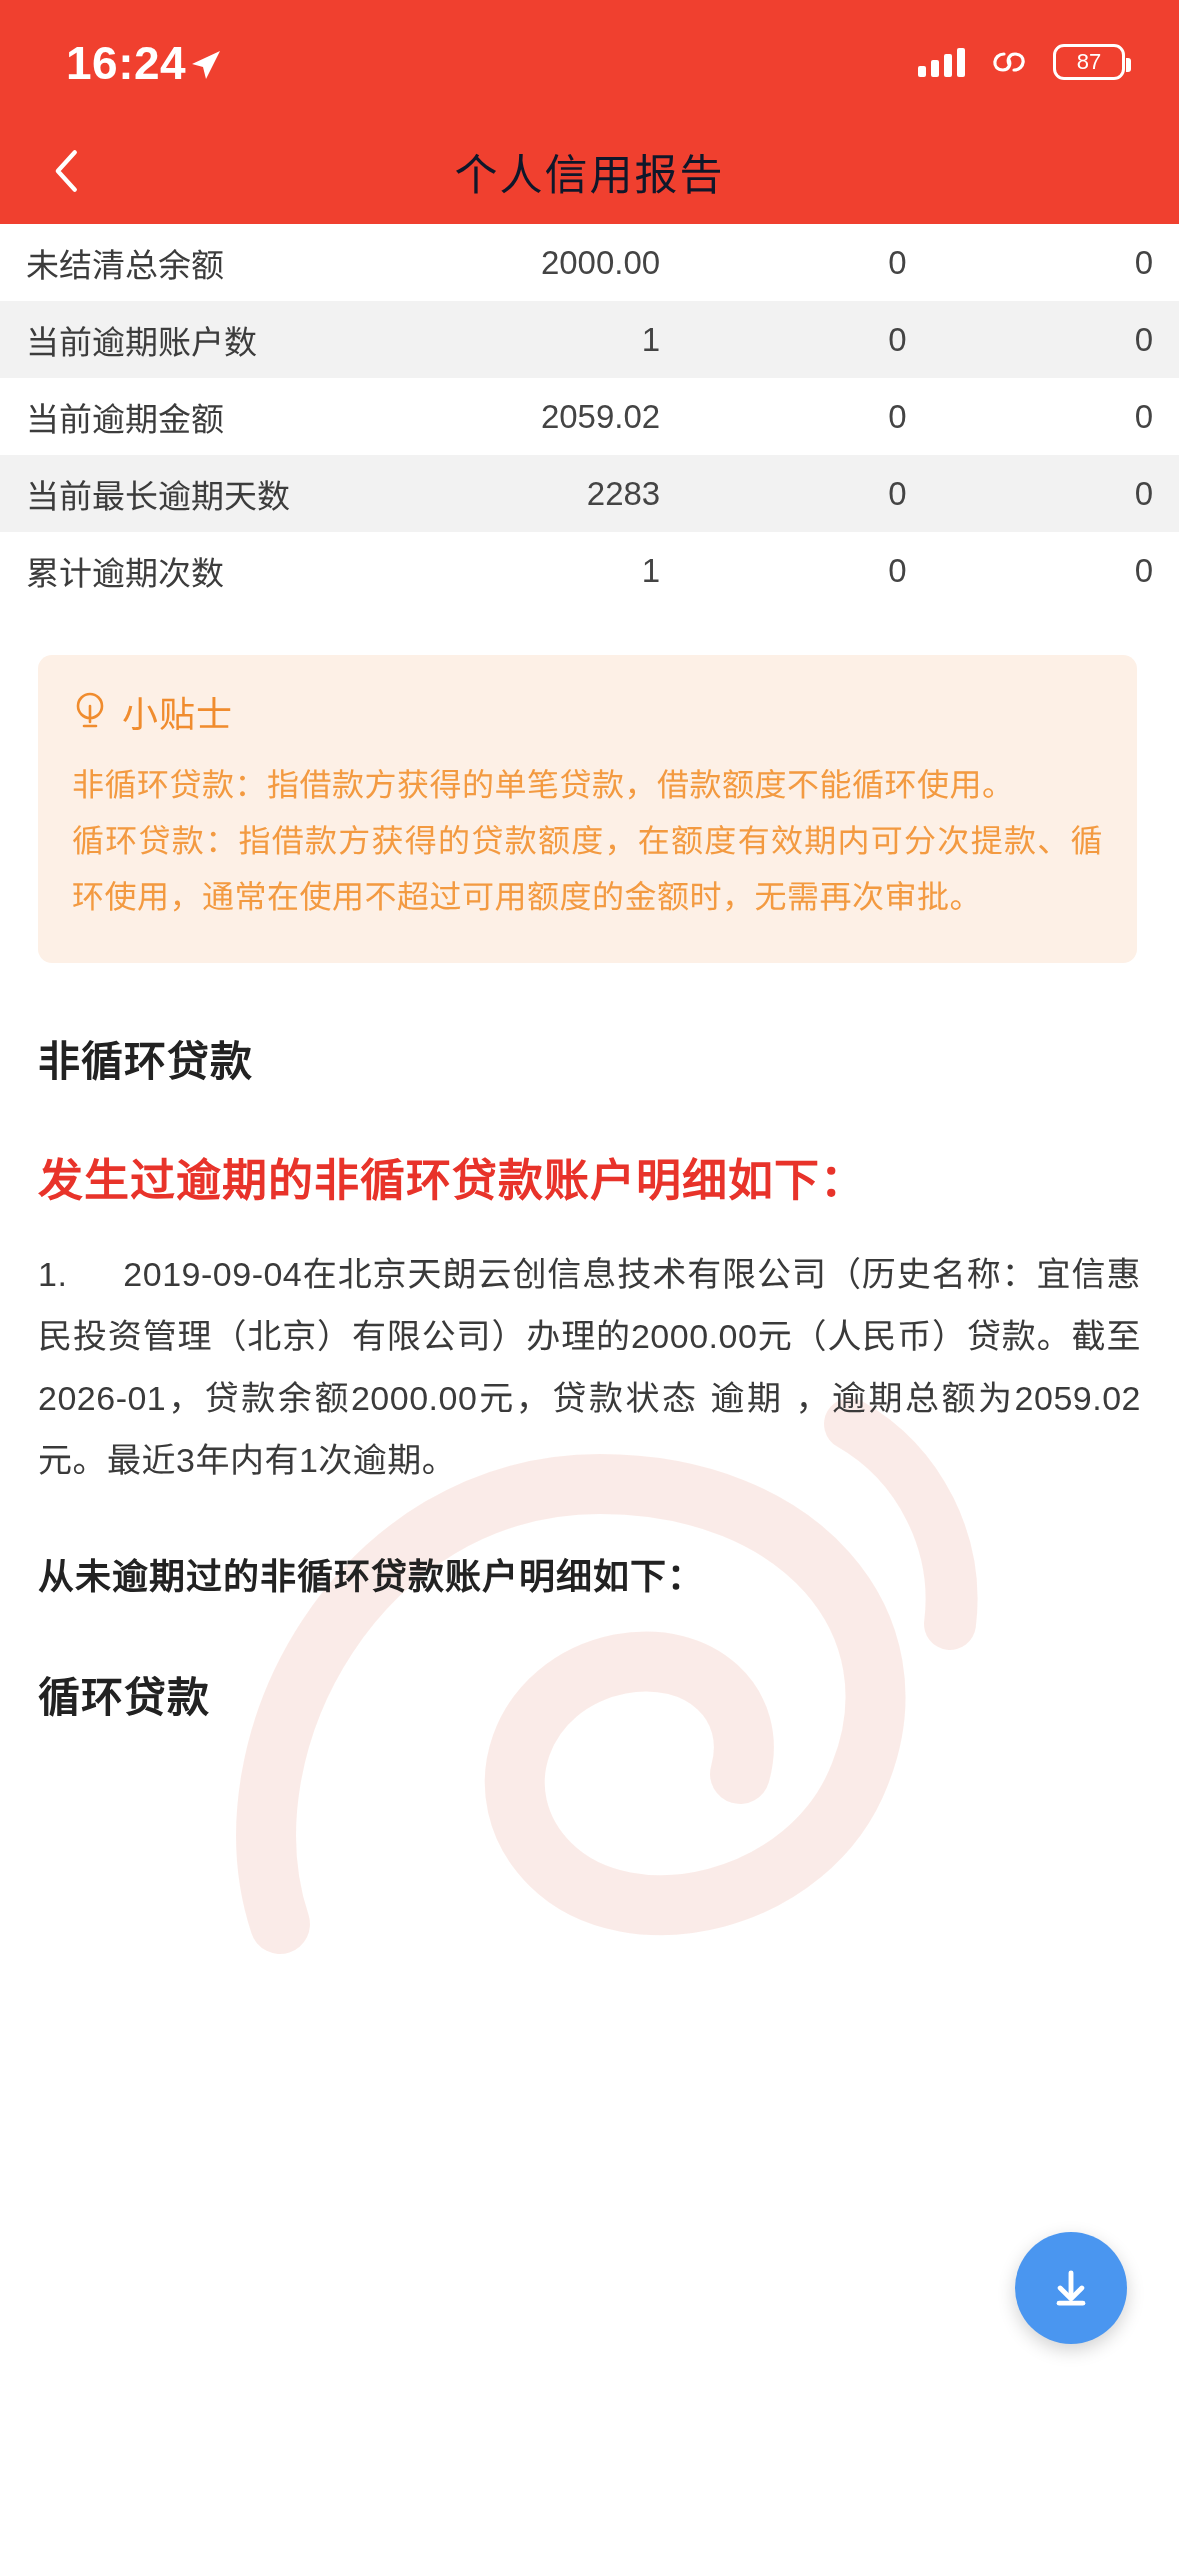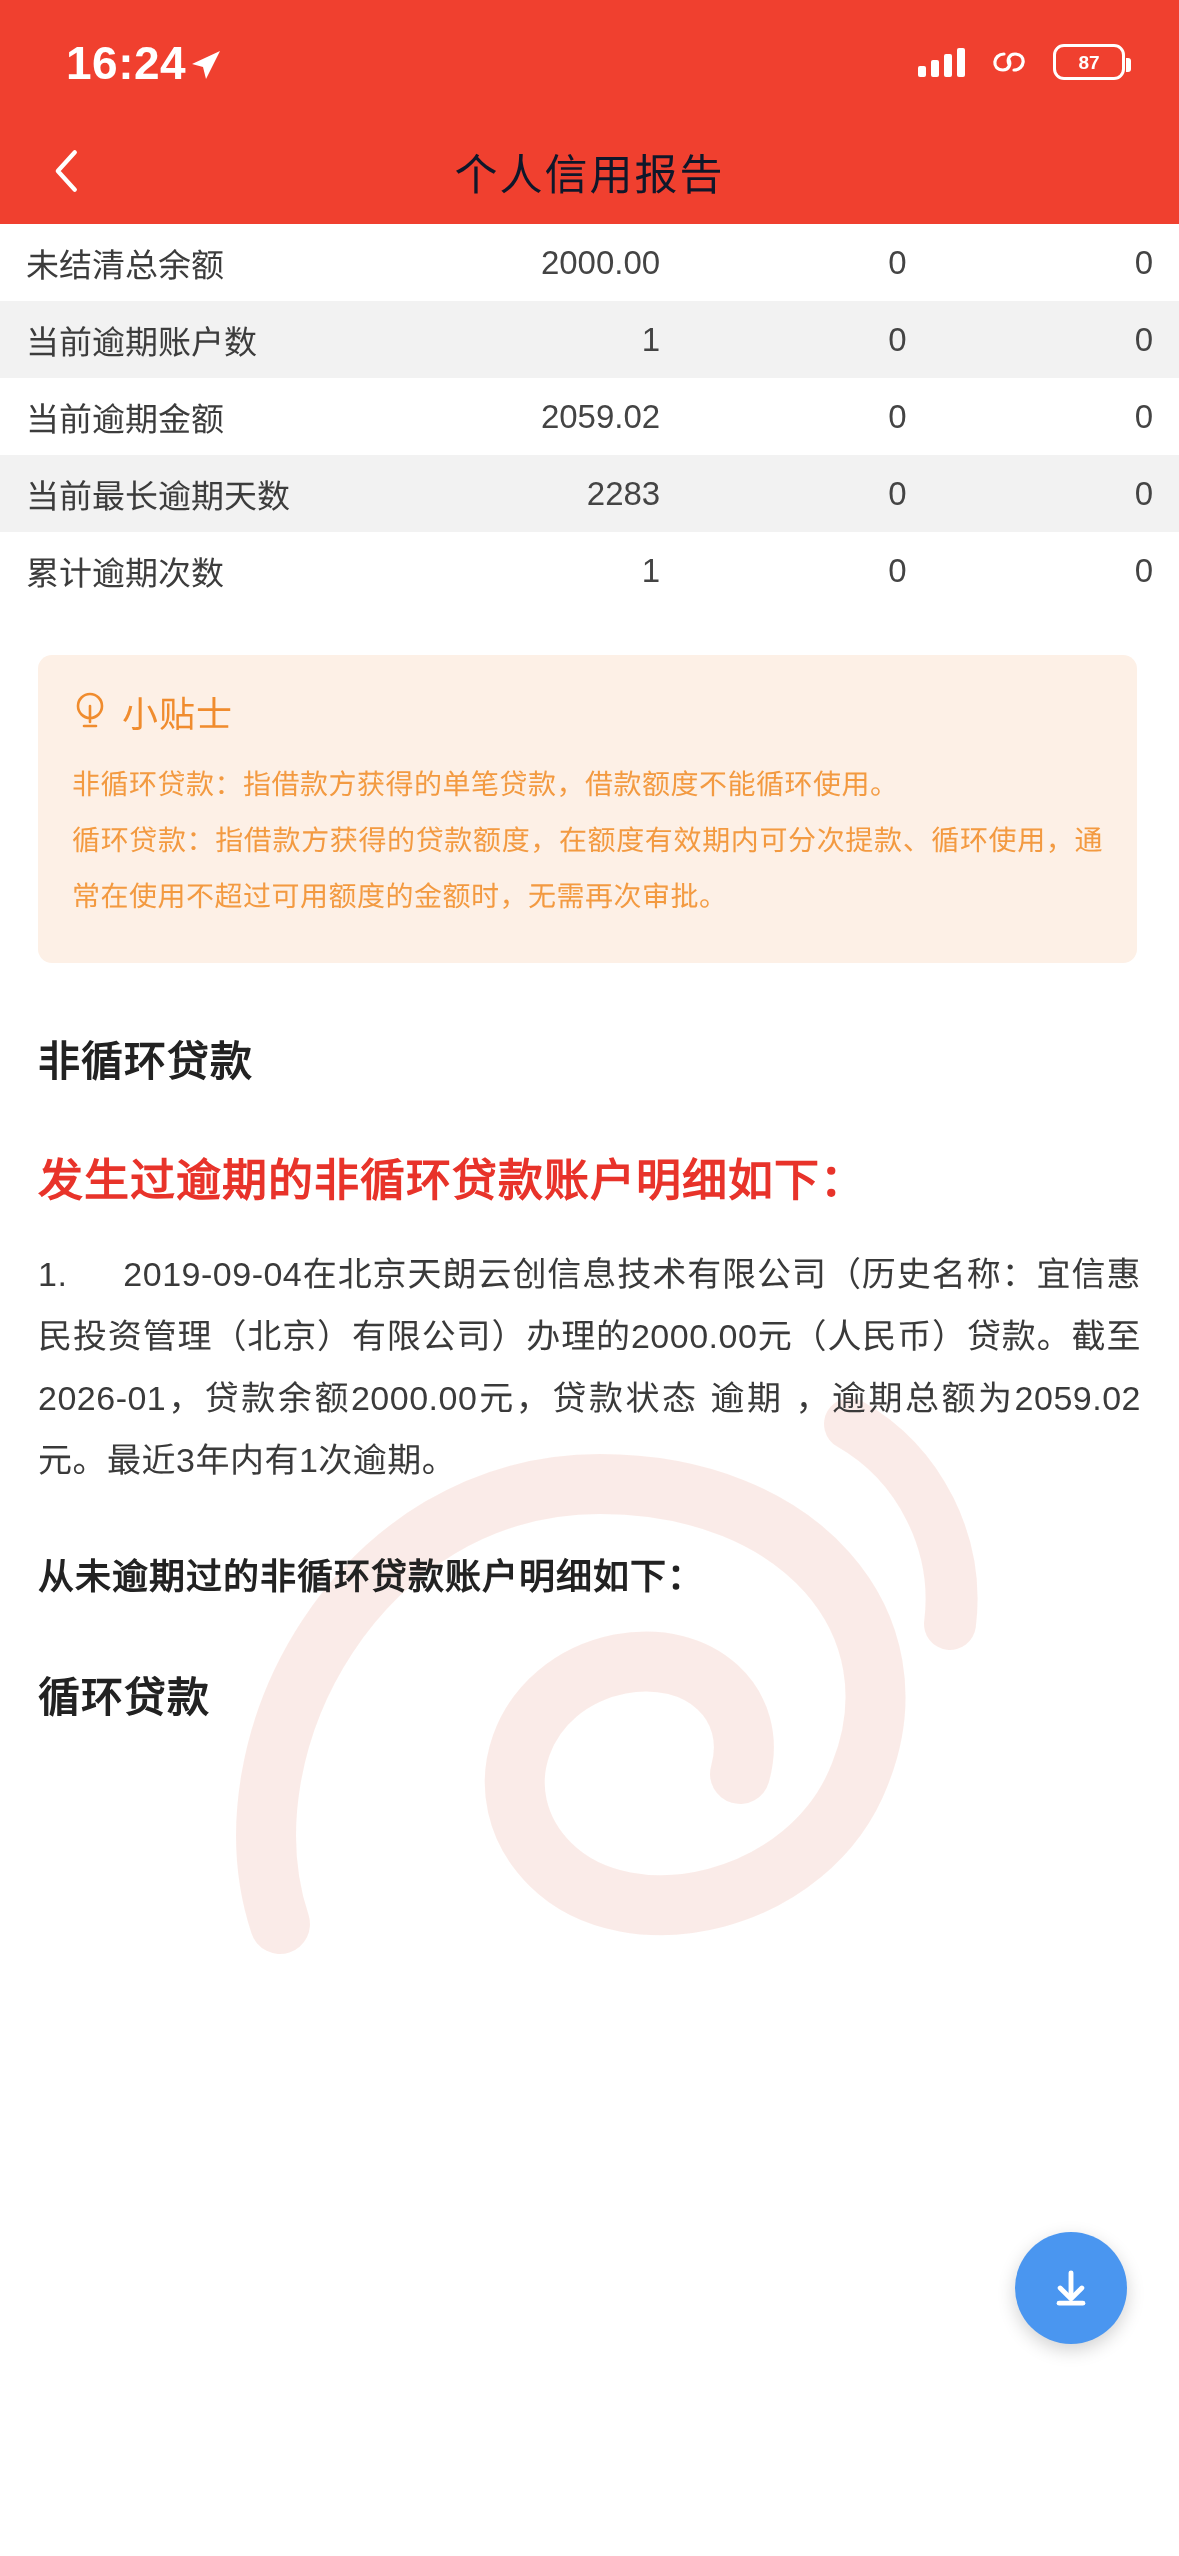--- a/index.html
+++ b/index.html
@@ -64,21 +64,21 @@
     display: flex; align-items: center; justify-content: center;
   }
   .battery:after {
     content: "";
     position: absolute;
     right: -9px; top: 11px;
     width: 5px; height: 14px;
     background: #ffffff;
     border-radius: 0 3px 3px 0;
   }
-  .battery span { font-size: 19px; font-weight: bold; line-height: 1; }
+  .battery span { font-size: 22px; font-weight: normal; line-height: 1; }
 
   
   .navbar {
     position: relative;
     height: 106px;
     background: #f0402f;
     display: flex;
     align-items: center;
     justify-content: center;
   }
@@ -155,21 +155,21 @@
     margin-bottom: 20px;
   }
   .bulb-icon { width: 36px; height: 42px; display:block; }
   .tip-title {
     color: #f08c2e;
     font-size: 36px;
     letter-spacing: 1px;
   }
   .tip-p {
     color: #f39a41;
-    font-size: 28px;
+    font-size: 32px;
     line-height: 56px;
     letter-spacing: 0.5px;
     text-align: justify;
   }
 
   
   .section-title {
     margin: 64px 0 0 38px;
     font-size: 42px;
     font-weight: bold;

